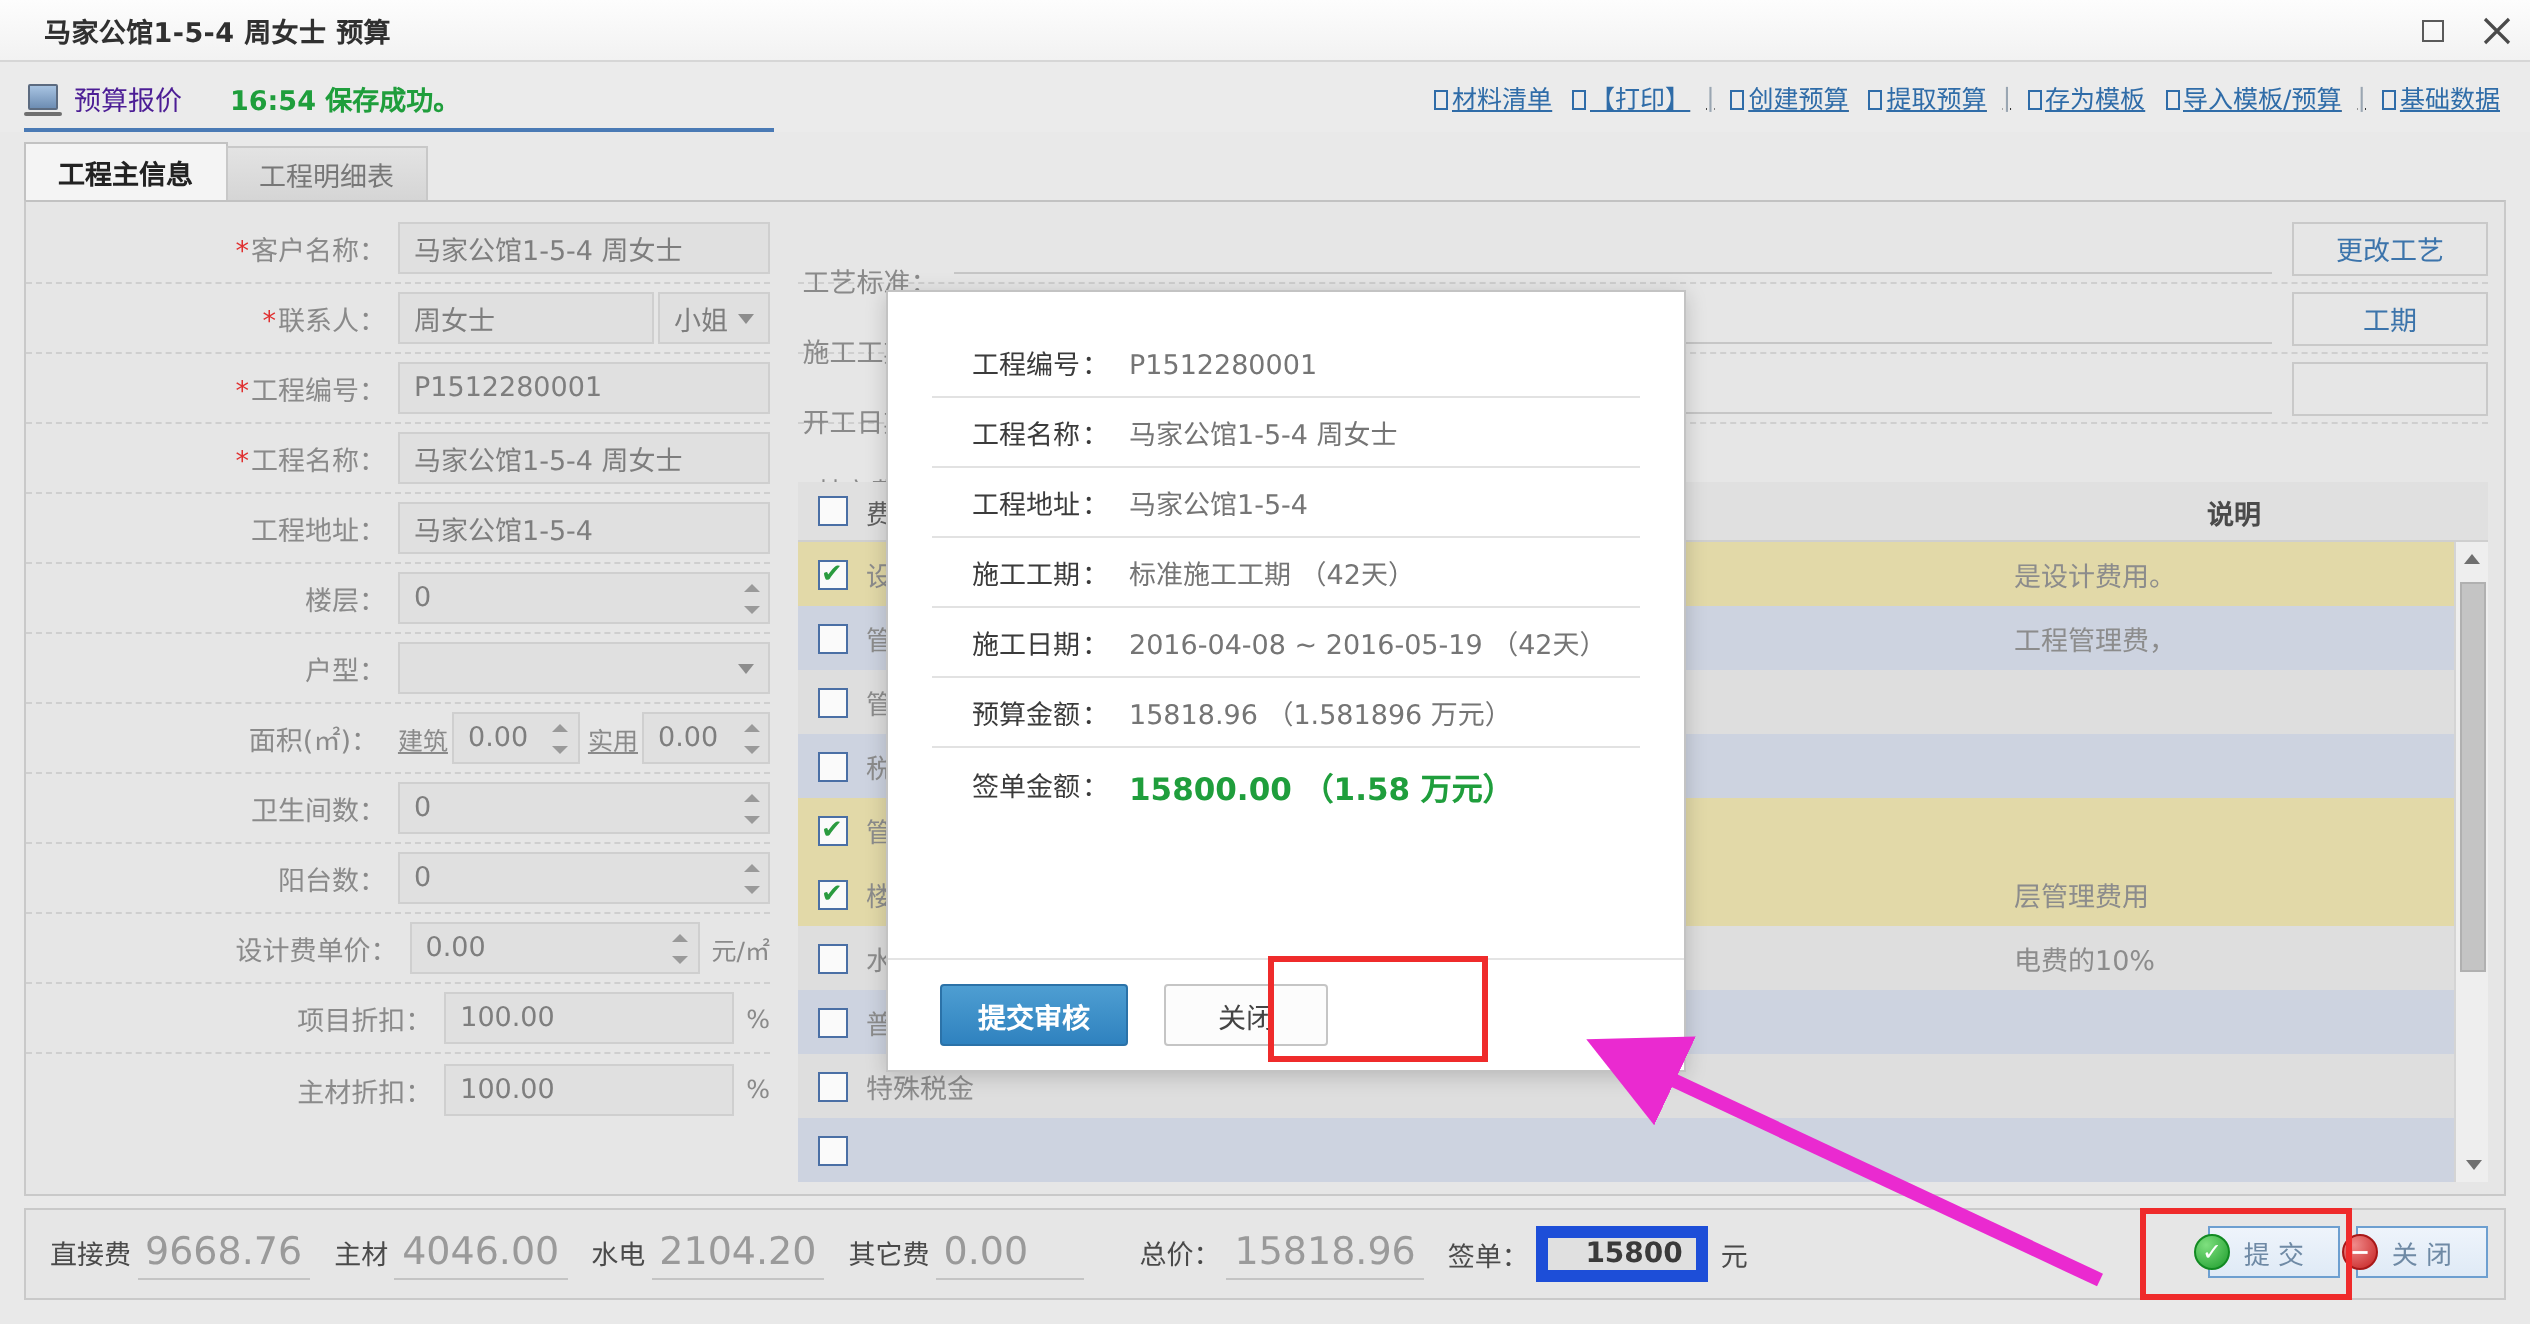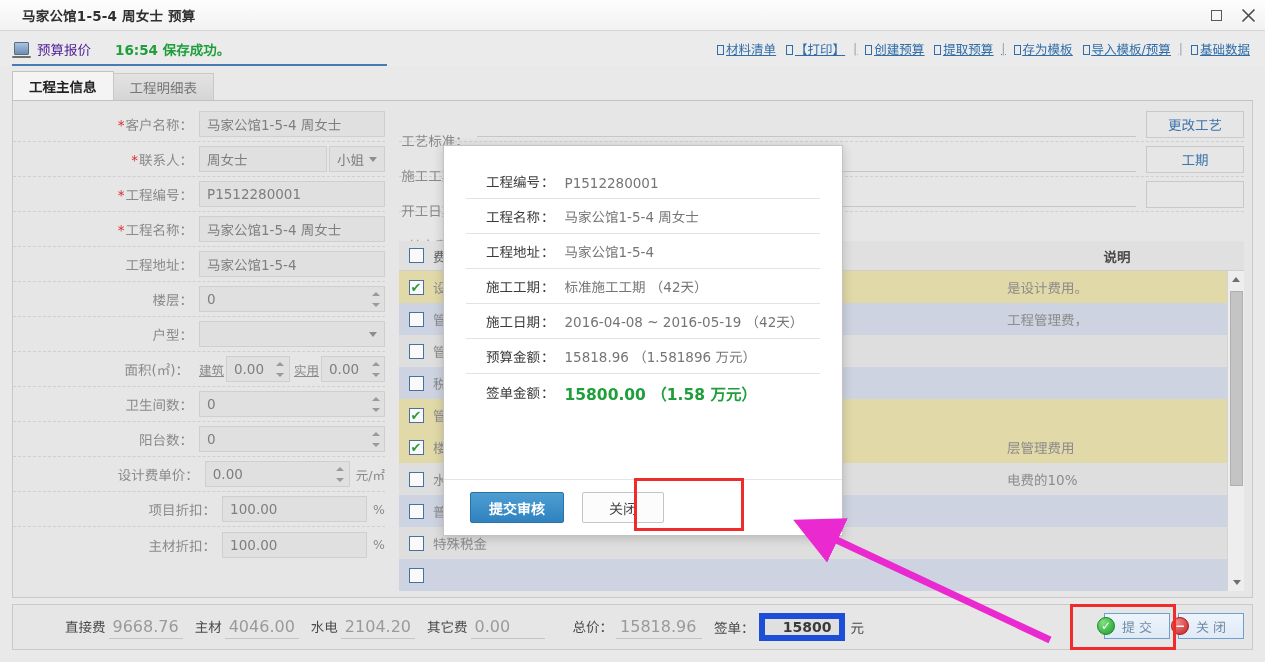--- a/index.html
+++ b/index.html
@@ -177,26 +177,26 @@
   .sc-arrow { height: 17px; display:flex; align-items:center; justify-content:center; }
   .sc-arrow i { width:0;height:0;border-left:4.5px solid transparent;border-right:4.5px solid transparent; }
   .sc-arrow i.up { border-bottom: 5px solid #6f6f6f; }
   .sc-arrow i.dn { border-top: 5px solid #6f6f6f; }
   .sc-thumb { position:absolute; left:2px; top:20px; width:13px; height:195px; background:#c4c4c4; border:1px solid #b0b0b0;}
 
   
   .bottom {
     position: absolute; left: 12px; top: 604px; width: 1241px; height: 46px;
     background: #e6e6e6; border: 1px solid #c9c9c9;
-    display: flex; align-items: center; padding-left: 40px;
+    display: flex; align-items: center;
   }
   .sumitem { display: flex; align-items: baseline; margin-left: 12px; }
   .sumlabel { font-size: 13.5px; color: #4a4a4a; white-space: nowrap; }
   .sumval {
-    min-width: 74px; border-bottom: 1px solid #c4c4c4; font-size: 16px;
+    min-width: 74px; border-bottom: 1px solid #c4c4c4; font-size: 19px;
     color: #9a9a9a; padding: 0 4px 2px 4px; margin-left: 3px;
   }
   .sumval.wide { min-width: 86px; }
   .signbox {
     width: 86px; height: 28px; background: #e0e0e0; border: 6px solid #1d4ed8;
     display:flex; align-items:center; justify-content:flex-end; padding-right:7px;
     font-size: 14px; font-weight: 700; color: #3a3a3a; margin-left: 4px;
   }
   .yuan { font-size: 13.5px; color: #4a4a4a; margin-left: 6px; }
 

